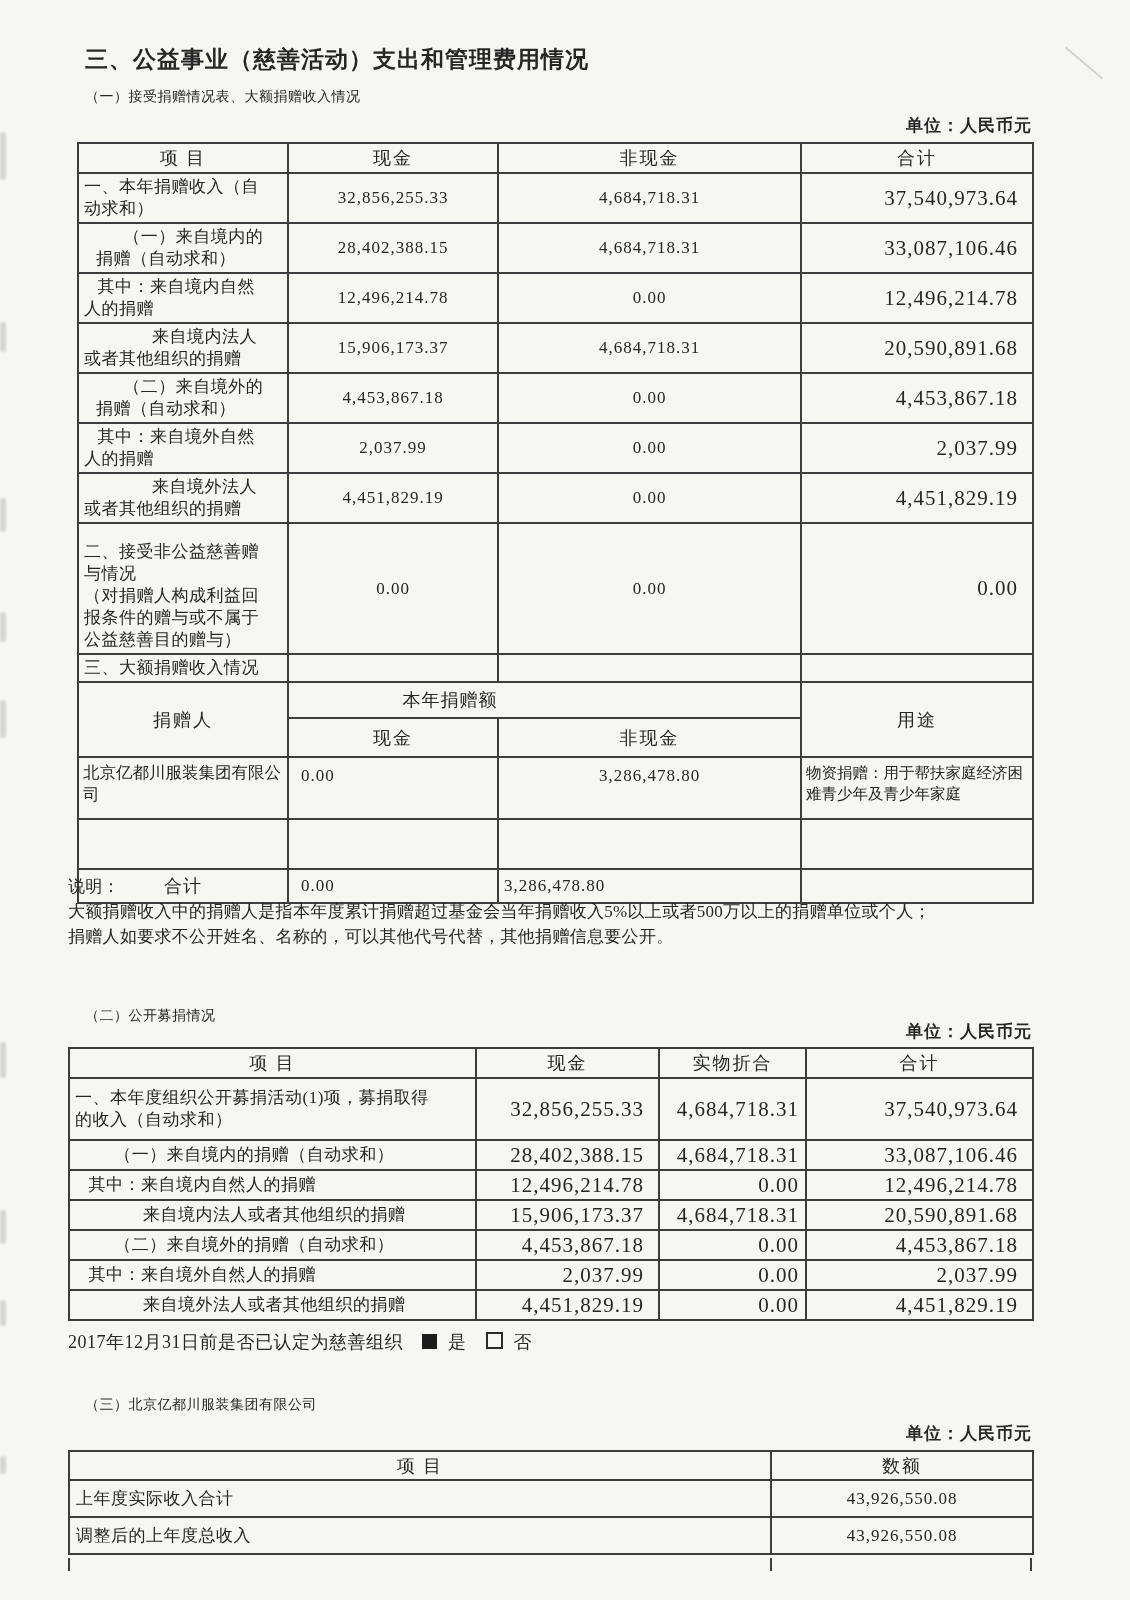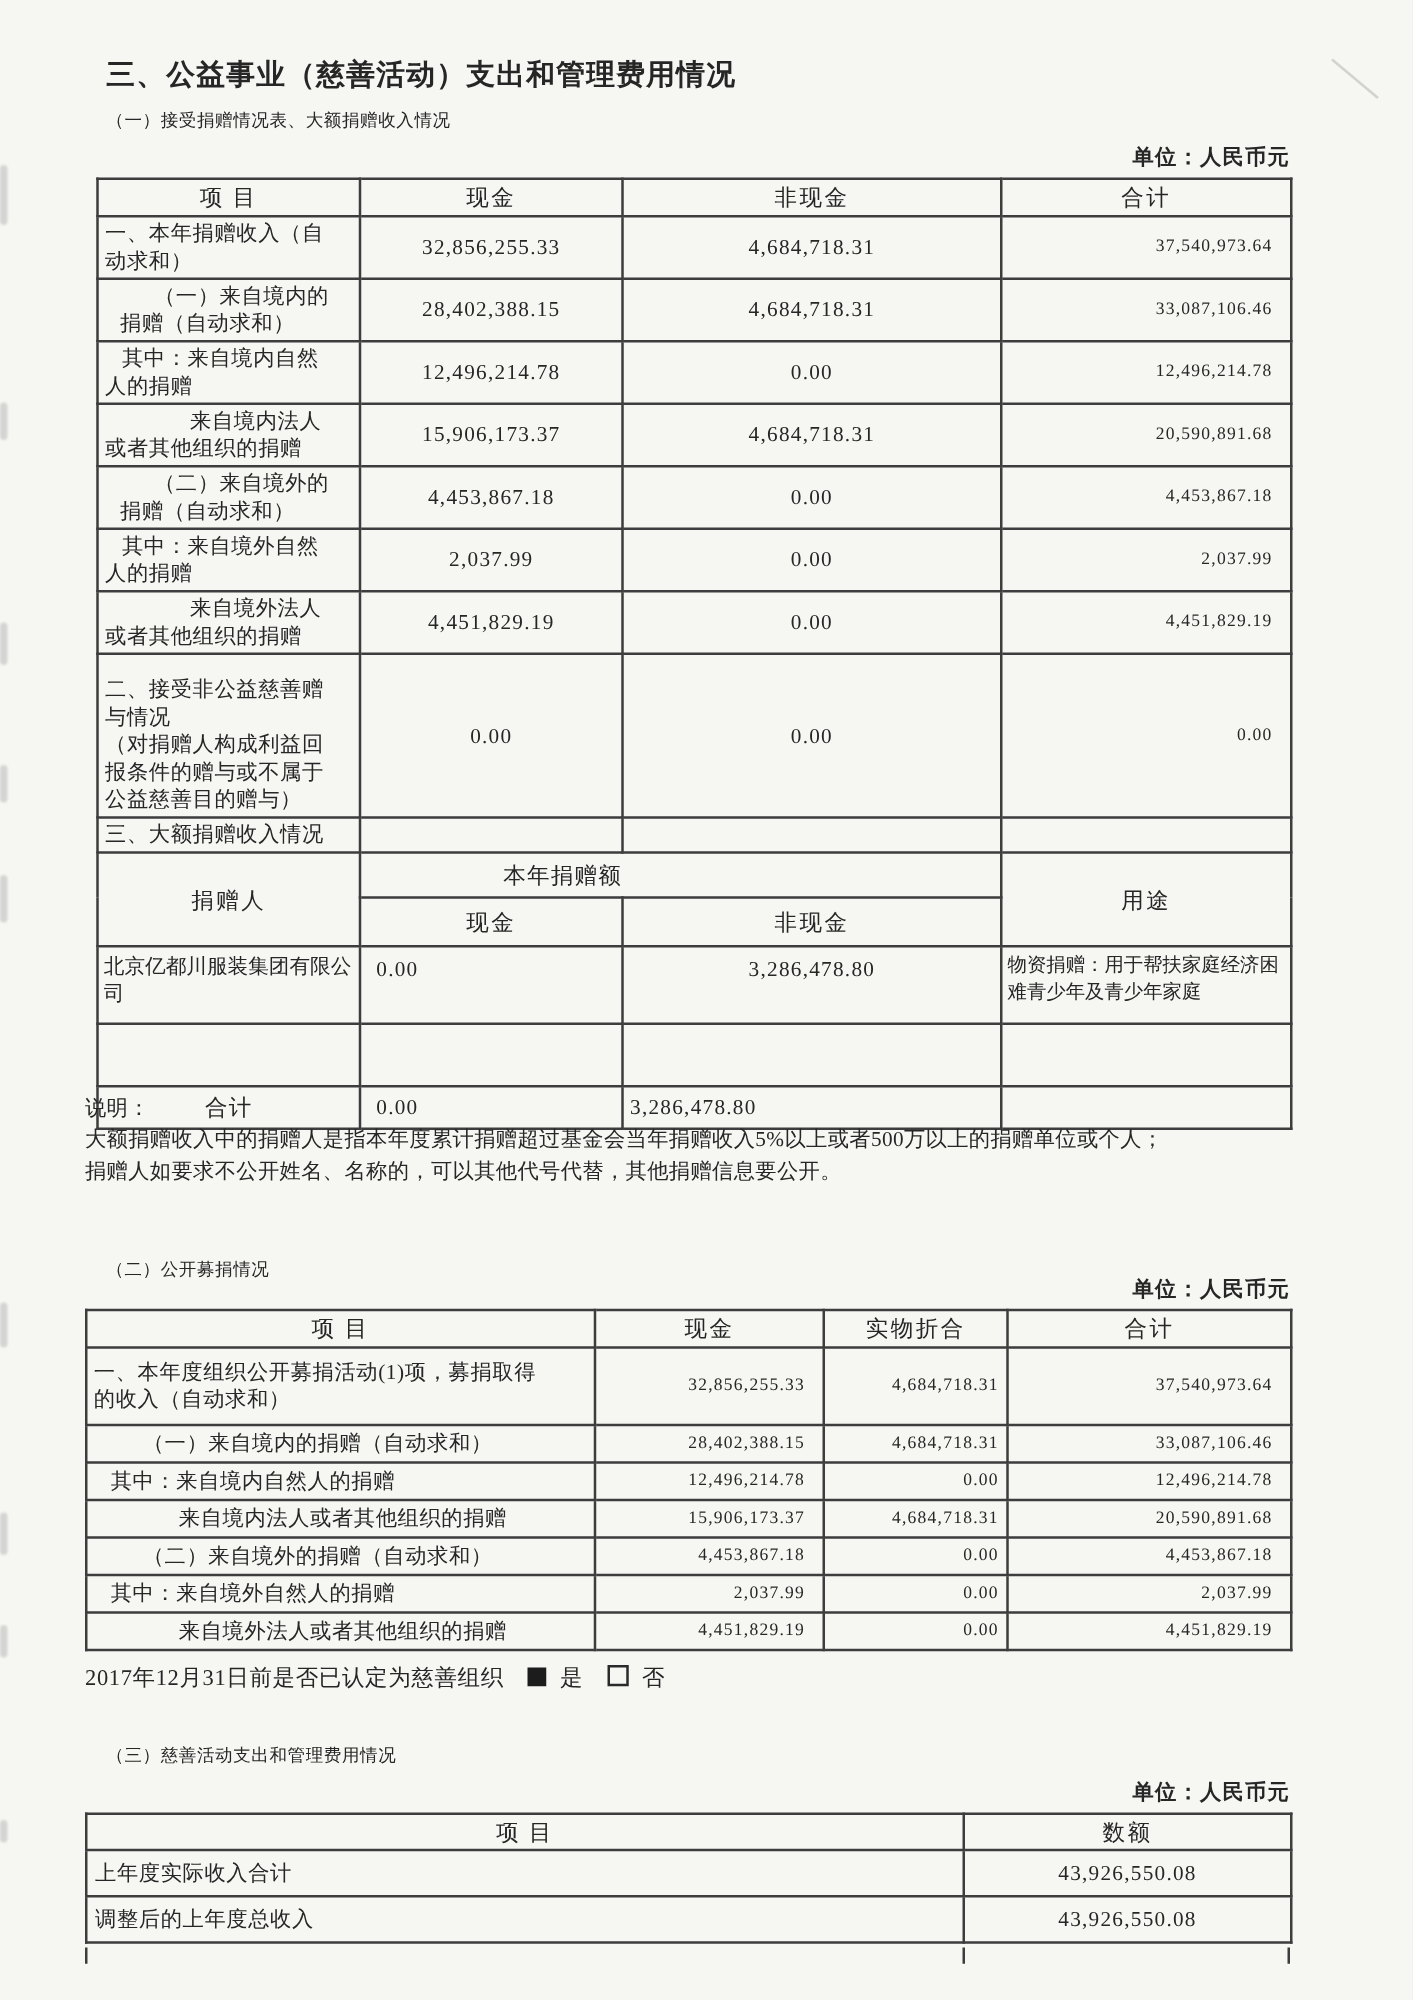--- a/index.html
+++ b/index.html
@@ -23,21 +23,21 @@
   .unit-label{width:964px;left:68px;text-align:right;font-size:17px;font-weight:700;letter-spacing:1px;}
   .unit1{top:114px;width:955px;left:77px;}
   .unit2{top:1020px;}
   .unit3{top:1422px;}
   
   table{border-collapse:collapse;table-layout:fixed;}
   td,th{border:2px solid #3d3d3d;font-weight:400;overflow:hidden;}
   th{font-size:18px;text-align:center;letter-spacing:2px;}
   .lbl{font-size:17px;text-align:left;padding:2px 18px 2px 5px;line-height:22px;letter-spacing:0.5px;}
   .val-c{font-size:17px;text-align:center;letter-spacing:1px;}
-  .val-r{font-size:14px;text-align:right;padding-right:14px;letter-spacing:1px;}
+  .val-r{font-size:21px;text-align:right;padding-right:14px;letter-spacing:1px;}
   .val-l{font-size:17px;text-align:left;padding-left:12px;letter-spacing:1px;}
   .ind1{text-indent:1.6em;padding-left:17px;}
   .ind2{text-indent:0.8em;}
   .ind3{text-indent:4em;}
   
   .t1{left:77px;top:142px;width:955px;}
   .t1 tr.hrow{height:30px;}
   .t1 tr.r{height:46px;}
   .t1 tr.r8{height:110px;}
   .t1 tr.r8 td.lbl{vertical-align:top;padding-top:17px;}
@@ -267,21 +267,21 @@
     </table>
 
   <div class="abs charity-line">
     <span>2017年12月31日前是否已认定为慈善组织</span>
     <span class="cbx cbx-filled"></span>
     <span>是</span>
     <span class="cbx cbx-empty"></span>
     <span>否</span>
   </div>
 
-  <div class="abs sub-heading sub3">（三）慈善活动支出和管理费用情况</div>
+  <div class="abs sub-heading sub3">（三）北京亿都川服装集团有限公司</div>
   <div class="abs unit-label unit3">单位：人民币元</div>
 
   <table class="abs t3">
     <colgroup>
         <col style="width:702px">
         <col style="width:262px">
       </colgroup>
     <tbody>
         <tr class="hrow">
       <th>项  目</th>

